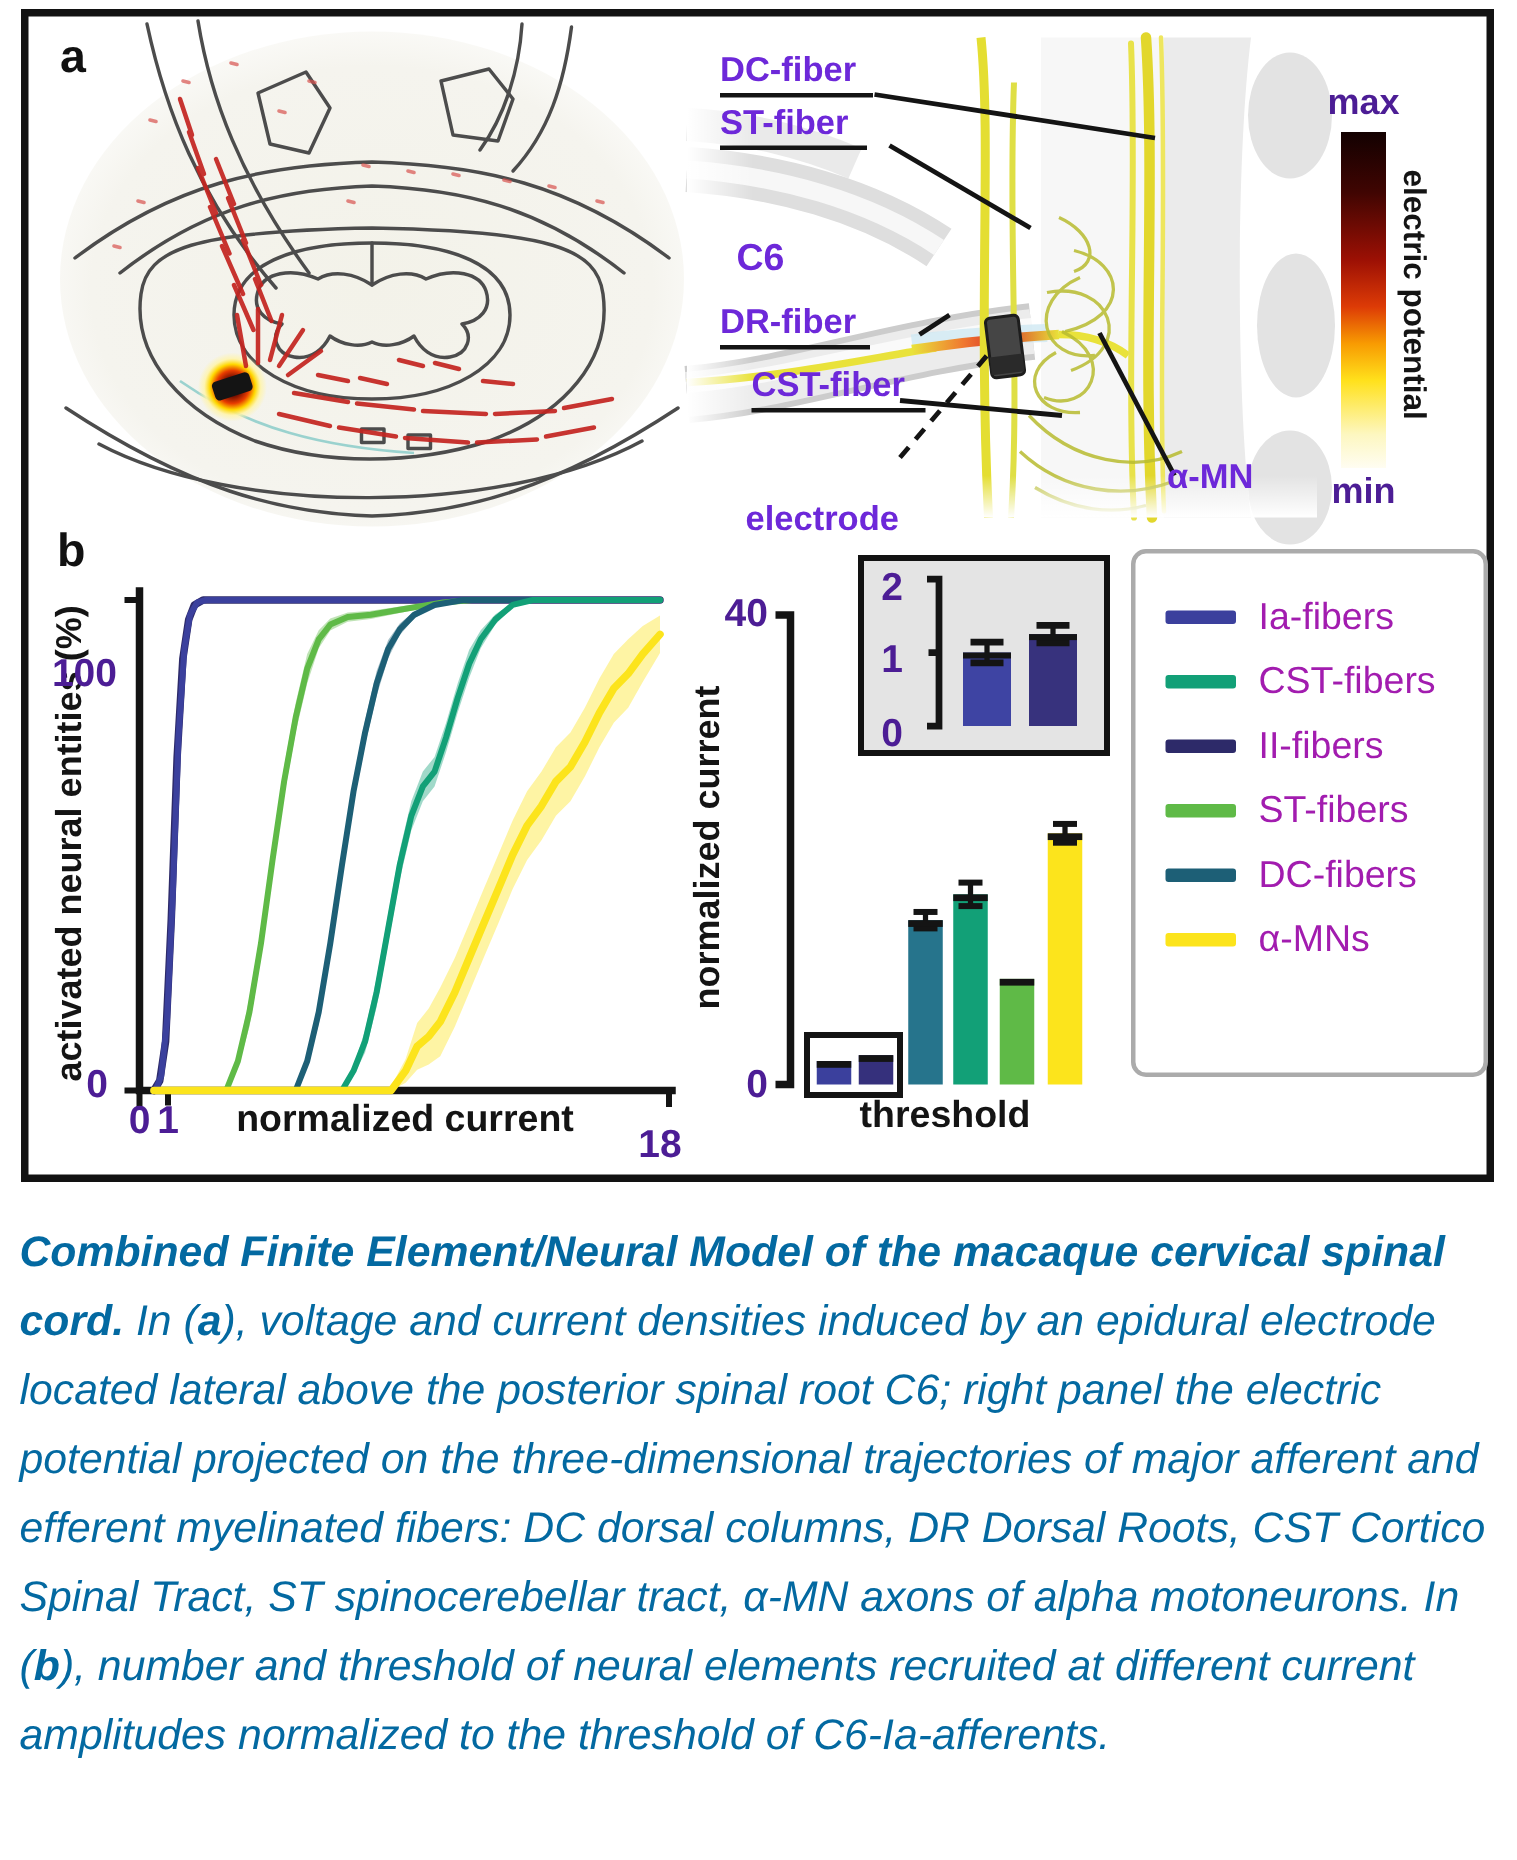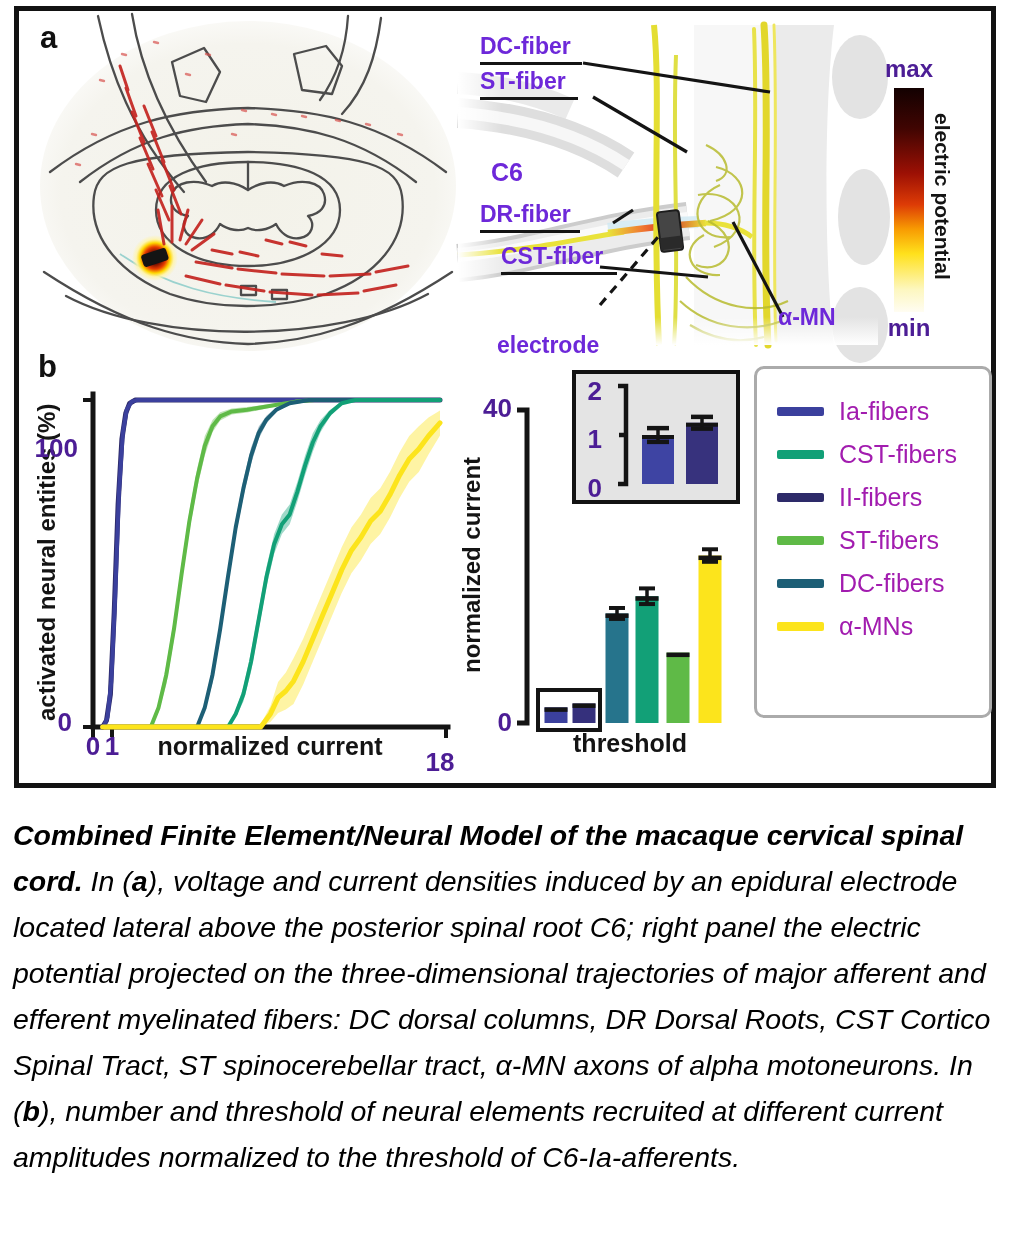--- a/index.html
+++ b/index.html
@@ -22,21 +22,21 @@
       background:linear-gradient(to bottom,#130101 0%,#400502 18%,#9c1004 38%,#dd3b06 52%,#f89b02 63%,#ffe11c 74%,#fdf7c0 90%,#fffdf2 100%);}
   .legend{position:absolute;left:754px;top:366px;width:238px;height:352px;border:3px solid #ababab;
           border-radius:10px;background:#fff;box-sizing:border-box;padding:21px 0 0 20px;}
   .legend-row{display:flex;align-items:center;height:43px;}
   .legend-swatch{width:47px;height:9px;border-radius:2px;margin-right:15px;flex:0 0 auto;}
   .legend-label{font-weight:normal;font-size:25px;color:#a21caf;}
   .inset{position:absolute;left:572px;top:370px;width:160px;height:126px;background:#e4e4e4;
          border:4px solid #121212;}
   .inset .tick{font-size:26px;}
   .caption{position:absolute;left:13px;top:812px;width:985px;font-size:28.5px;line-height:46px;
-           font-style:italic;color:#000000;}
+           font-style:italic;color:#0369a1;}
   .caption .b{font-weight:bold;}
   svg{position:absolute;overflow:visible;}
 </style>
 </head>
 <body>
 
 <div class="page">
   <div class="frame"></div>
 
   <div class="panel-letter" style="left:40px;top:20px;">a</div>

